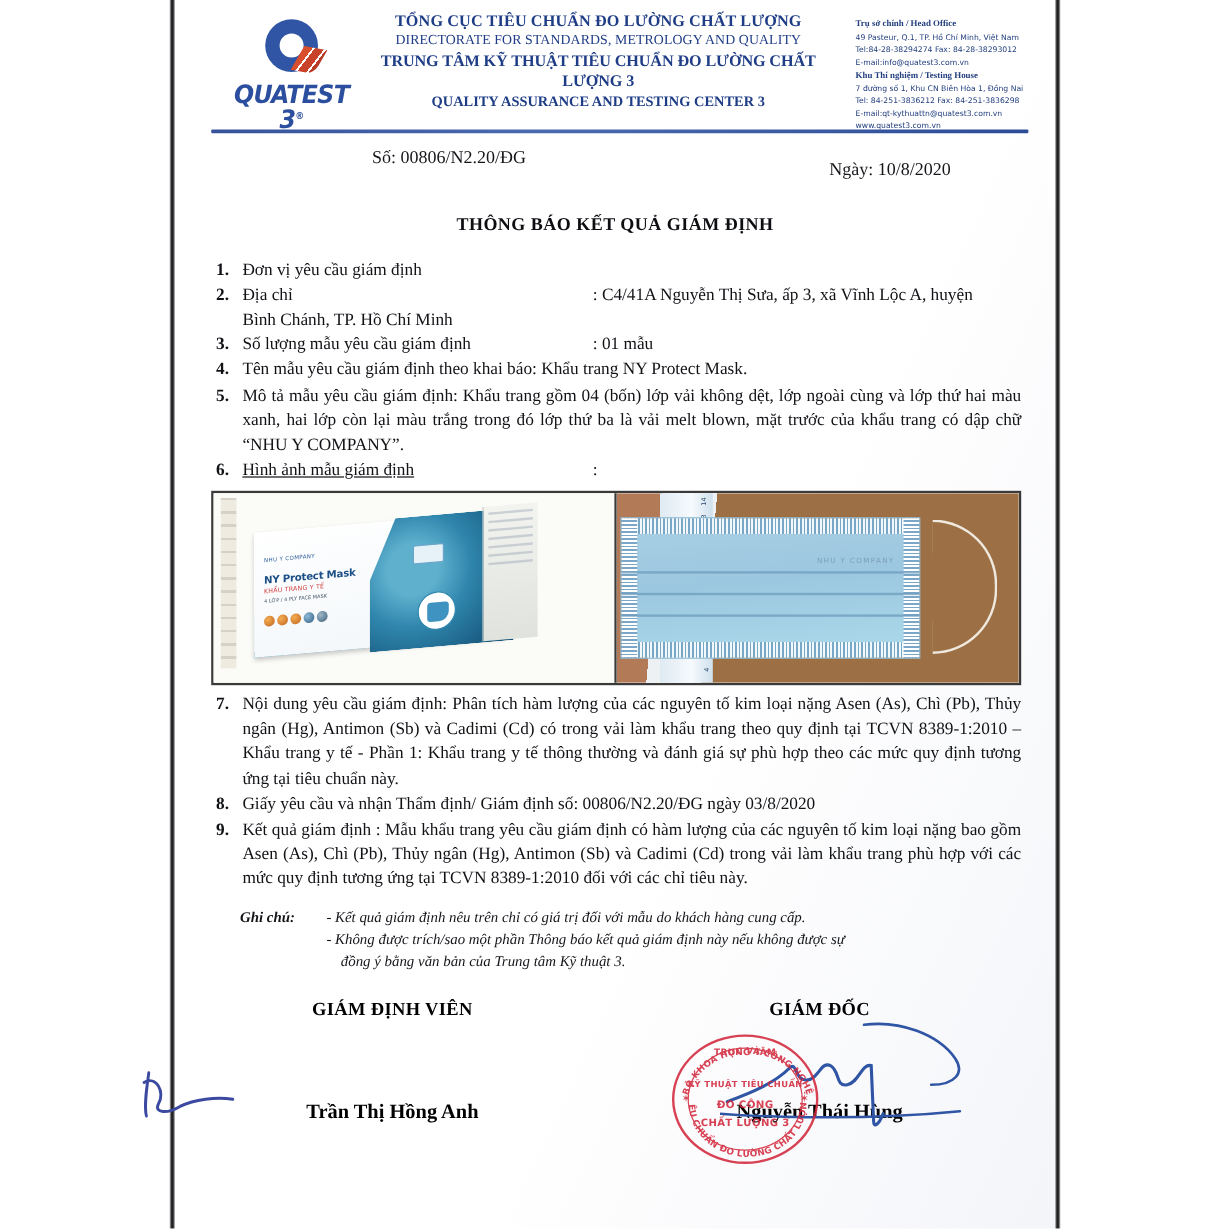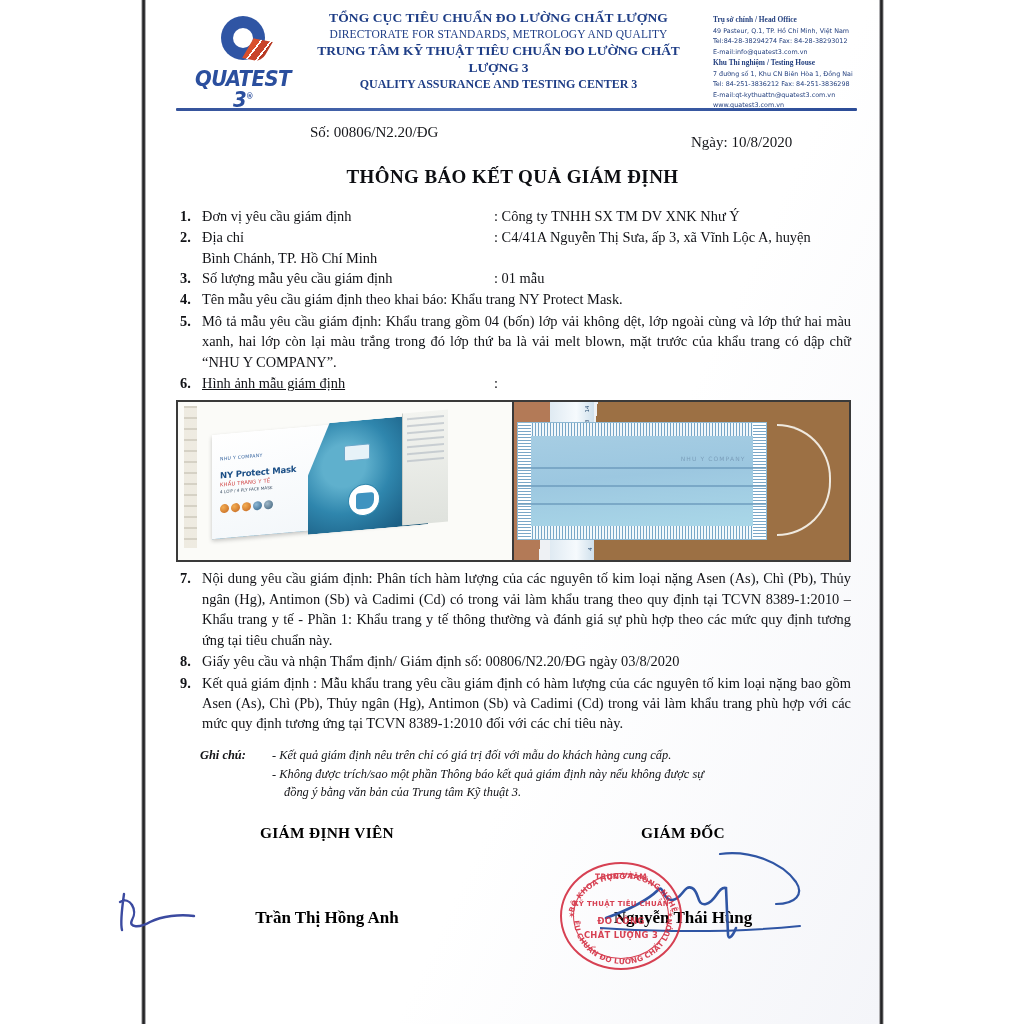--- a/index.html
+++ b/index.html
@@ -109,23 +109,23 @@
     position: relative;
     margin-top: 12px; height: 28px;
     font-size: 15px; color: #15161a;
   }
   #meta-row .so   { position: absolute; left: 164px; top: 0; }
   #meta-row .ngay { position: absolute; left: 545px; top: 10px; }
 
   
   #doc-title {
     text-align: center;
-    font-size: 19px; font-weight: bold;
+    font-size: 15px; font-weight: bold;
     letter-spacing: .4px;
-    margin-top: 14px;
+    margin-top: 28px;
     color: #0d0e12;
   }
 
   
   #body {
     margin: 18px 28px 0 30px;
     font-size: 14.4px;
     color: #111216;
     line-height: 1.42;
   }
@@ -380,21 +380,20 @@
       <div class="ngay">Ngày: 10/8/2020</div>
     </div>
 
     <div id="doc-title">THÔNG BÁO KẾT QUẢ GIÁM ĐỊNH</div>
 
     <div id="body">
 
       <div class="two-col">
         <span class="num" style="position:absolute;left:4px;top:0;font-weight:bold">1.</span>
         <span class="lbl">Đơn vị yêu cầu giám định</span>
-        <span class="val">: Công ty TNHH SX TM DV XNK Như Ý</span>
       </div>
 
       <div class="two-col">
         <span class="num" style="position:absolute;left:4px;top:0;font-weight:bold">2.</span>
         <span class="lbl">Địa chỉ</span>
         <span class="val">: C4/41A Nguyễn Thị Sưa, ấp 3, xã Vĩnh Lộc A, huyện</span>
       </div>
       <div class="wrap-line">Bình Chánh, TP. Hồ Chí Minh</div>
 
       <div class="two-col">

